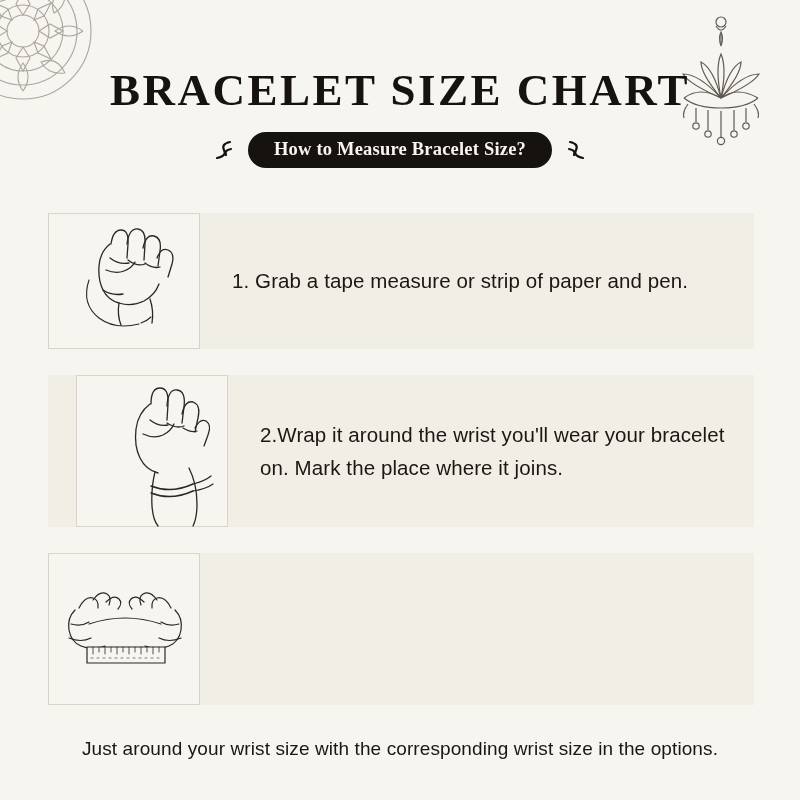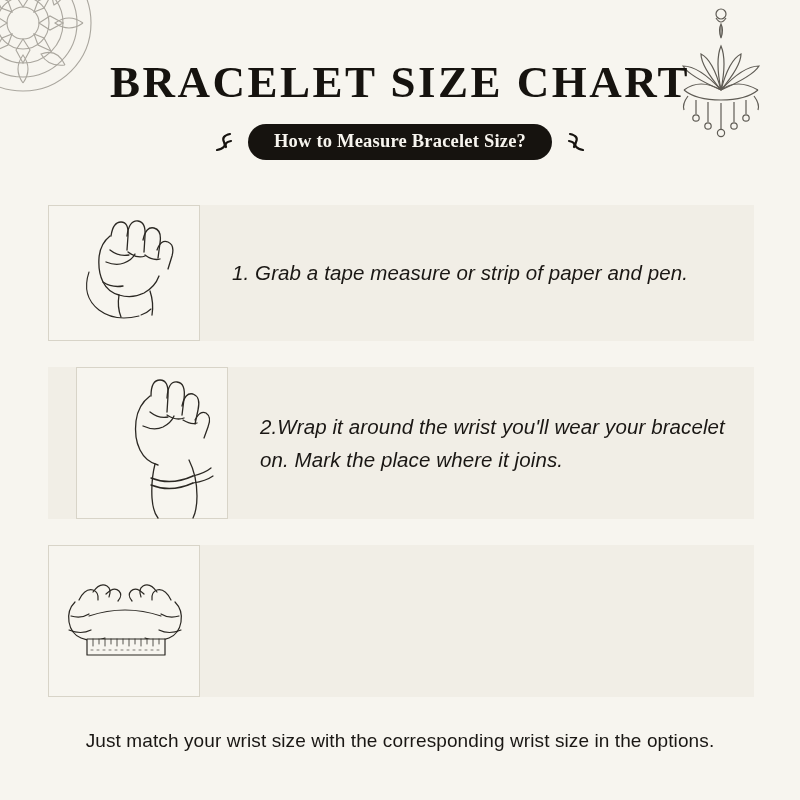--- a/index.html
+++ b/index.html
@@ -12,20 +12,21 @@
     background: #f7f5ef;
     font-family: "Liberation Sans", sans-serif;
     overflow: hidden;
     position: relative;
   }
   .page {
     position: relative;
     width: 800px;
     height: 572px;
     background: #f7f5ef;
+    margin-top: 8px;
   }
 
   
   .corner-mandala {
     position: absolute;
     left: -52px;
     top: -52px;
     width: 150px;
     height: 150px;
     opacity: 0.55;
@@ -79,21 +80,20 @@
     letter-spacing: 0.2px;
     white-space: nowrap;
   }
 
   
   .steps {
     position: absolute;
     top: 205px;
     left: 48px;
     width: 706px;
-    font-style: italic;
   }
   .step {
     position: relative;
     display: flex;
     align-items: stretch;
     background: #f1eee6;
     margin-bottom: 26px;
   }
   .step-img {
     width: 152px;
@@ -334,15 +334,15 @@
                 <path d="M102 104 h2"></path>
                 <path d="M108 104 h2"></path>
             </g>
           </g>
         </svg>
       </div>
     </div>
 
   </div>
 
-  <div class="footer-note">Just match your wrist size with the corresponding wrist size in the options.</div>
+  <div class="footer-note">Just around your wrist size with the corresponding wrist size in the options.</div>
 
 </div>
 
 </body></html>

